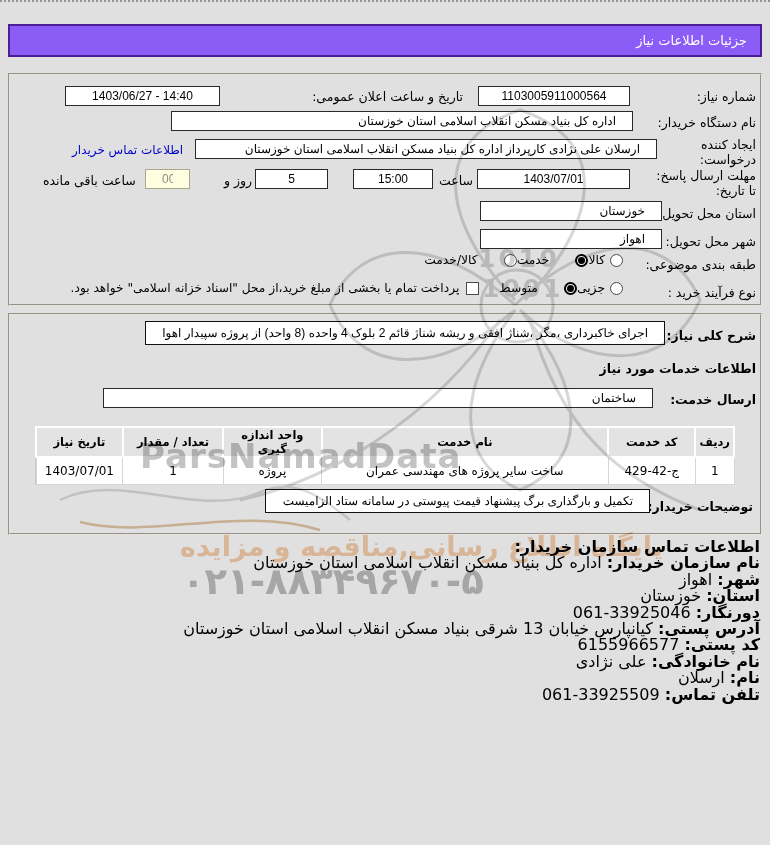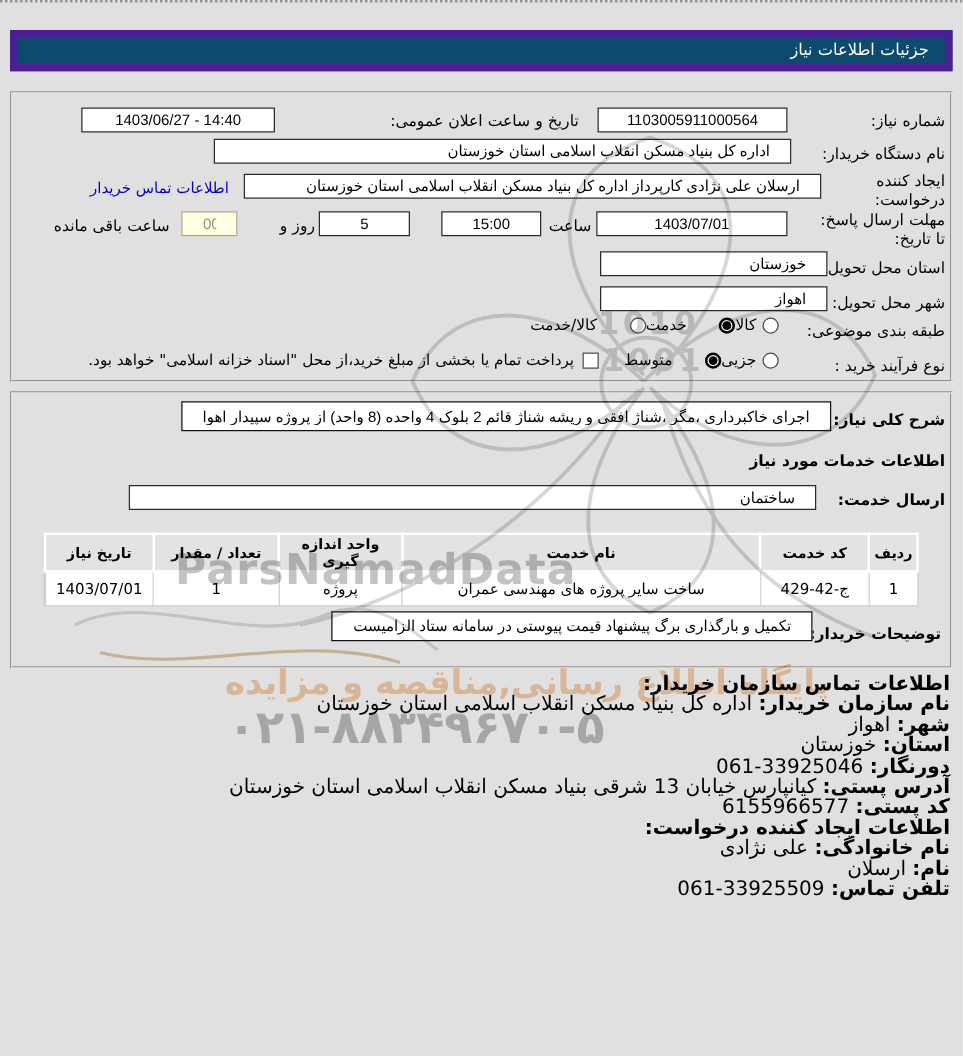--- a/index.html
+++ b/index.html
@@ -10,21 +10,21 @@
     font-family:"DejaVu Sans","Liberation Sans",sans-serif;
     font-size:12.5px;
     color:#000;
     direction:rtl;
     overflow:hidden;
   }
   .dotted-top { position:absolute; top:0; left:0; right:0; height:3px; border-top:2px dotted #949494; }
 
   .titlebar {
     position:absolute; left:8px; top:24px; width:754px; height:33px;
-    background:#0c4a6e; border:6px solid #4c1d95;
+    background:#8b5cf6; border:2px solid #4c1d95;
     color:#fff; font-size:13px;
     display:flex; align-items:center; padding-right:13px;
   }
 
   .panel { position:absolute; left:8px; width:754px; border:2px groove #e8e4da; }
   .panel1 { top:73px; height:233px; }
   .panel2 { top:313px; height:222px; }
 
   .abs { position:absolute; }
   .flabel { position:absolute; right:14px; text-align:right; font-size:12.5px; line-height:15px; white-space:nowrap; }
@@ -189,21 +189,20 @@
 <input class="tbox rt" style="right: 120px; top: 489px; width: 385px; height: 24px; border-color: rgb(17, 17, 17);" readonly="" value="تکمیل و بارگذاری برگ پیشنهاد قیمت پیوستی در سامانه ستاد الزامیست">
 
 <div class="contact">
   <div class="lbl">اطلاعات تماس سازمان خریدار:</div>
   <div><span class="lbl">نام سازمان خریدار:</span> <span>اداره کل بنیاد مسکن انقلاب اسلامی استان خوزستان</span></div>
   <div><span class="lbl">شهر:</span> <span>اهواز</span></div>
   <div><span class="lbl">استان:</span> <span>خوزستان</span></div>
   <div><span class="lbl">دورنگار:</span> <span>33925046-061</span></div>
   <div><span class="lbl">آدرس پستی:</span> <span>کیانپارس خیابان 13 شرقی بنیاد مسکن انقلاب اسلامی استان خوزستان</span></div>
   <div><span class="lbl">کد پستی:</span> <span>6155966577</span></div>
-  <div class="lbl">اطلاعات ایجاد کننده درخواست:</div>
   <div><span class="lbl">نام خانوادگی:</span> <span>علی نژادی</span></div>
   <div><span class="lbl">نام:</span> <span>ارسلان</span></div>
   <div><span class="lbl">تلفن تماس:</span> <span>33925509-061</span></div>
 </div>
 
 <div class="wm">
   <svg width="770" height="845" viewBox="0 0 770 845">
     <g fill="none" stroke="#d7d7d7" stroke-width="3">
       <path d="M515,300 C440,220 430,140 520,110 C610,140 600,220 525,300"></path>
       <path d="M515,305 C590,230 670,230 700,300 C670,370 590,375 520,310"></path>

